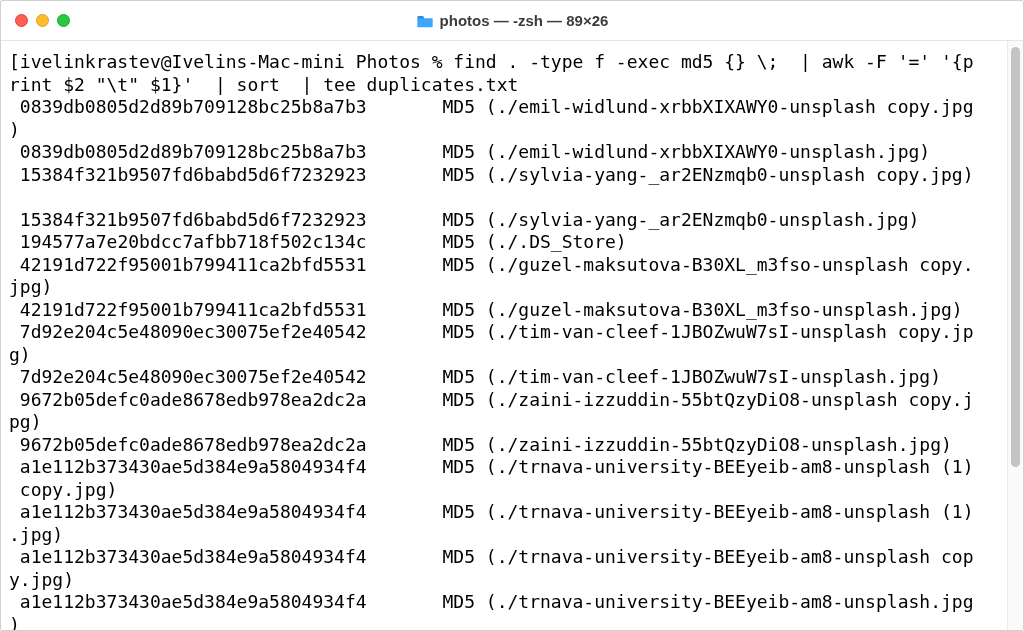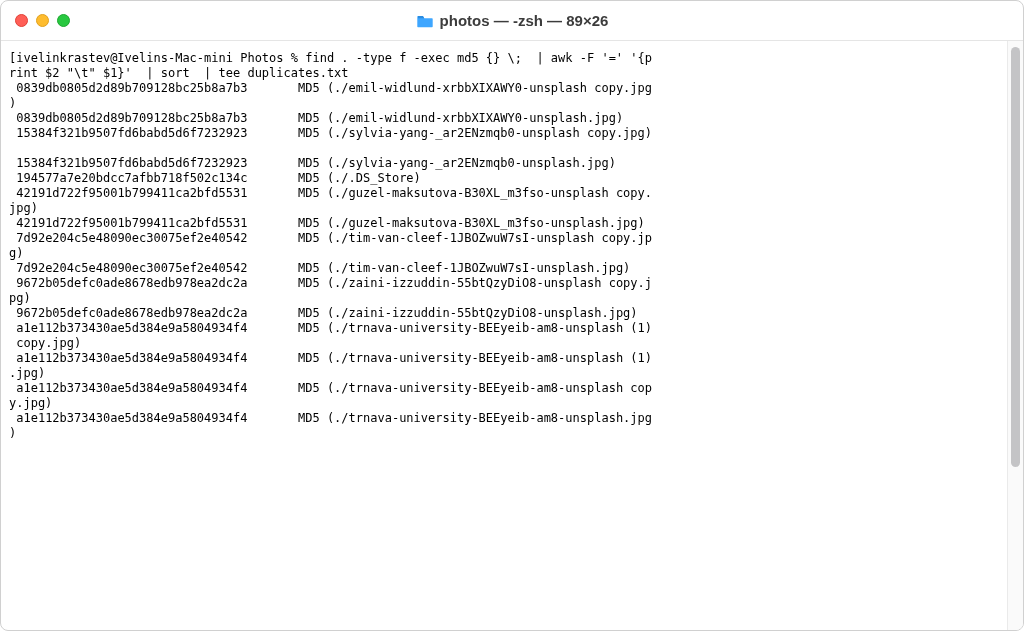--- a/index.html
+++ b/index.html
@@ -6,21 +6,21 @@
   html, body { width: 1024px; height: 631px; overflow: hidden; background: #fff; }
   body {
     font-family: ui-sans-serif, -apple-system, "Helvetica Neue", Arial, sans-serif;
     color: #000;
   }
 
   .window {
     width: 1024px;
     height: 631px;
     border: 1px solid #d0d0d0;
-    border-radius: 8px;
+    border-radius: 2px;
     display: flex;
     flex-direction: column;
     background: #fff;
     overflow: hidden;
   }
 
   .titlebar {
     height: 40px;
     flex: 0 0 40px;
     display: flex;
@@ -64,21 +64,21 @@
   .term-area {
     flex: 1 1 auto;
     display: flex;
     overflow: hidden;
   }
 
   .terminal {
     flex: 1 1 auto;
     padding: 10px 8px 8px 8px;
     font-family: "SF Mono", ui-monospace, Menlo, Consolas, monospace;
-    font-size: 12px;
+    font-size: 18px;
     line-height: 1.25;
     white-space: pre-wrap;
     word-break: break-all;
     color: #000;
     overflow: hidden;
   }
 
   .scrollbar {
     width: 16px;
     flex: 0 0 16px;

